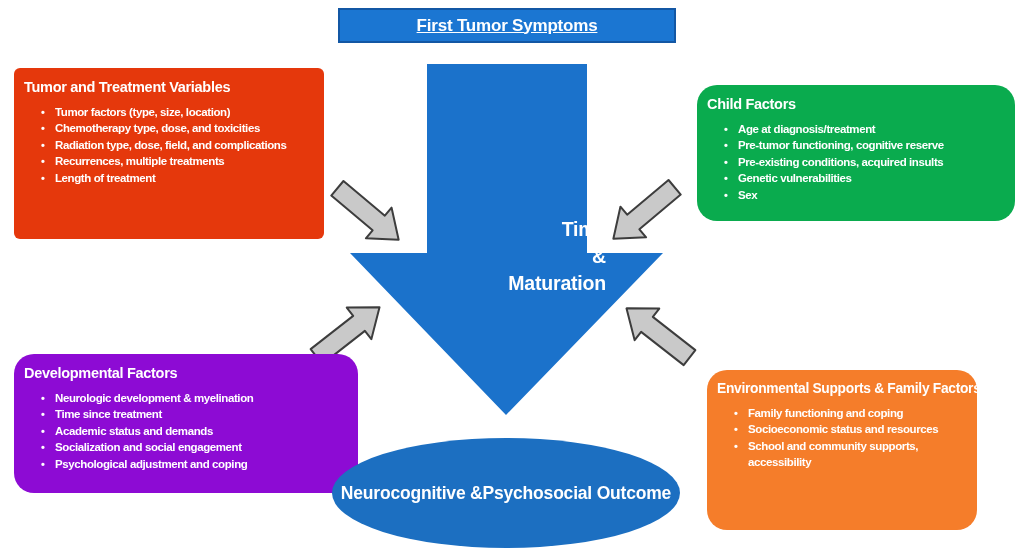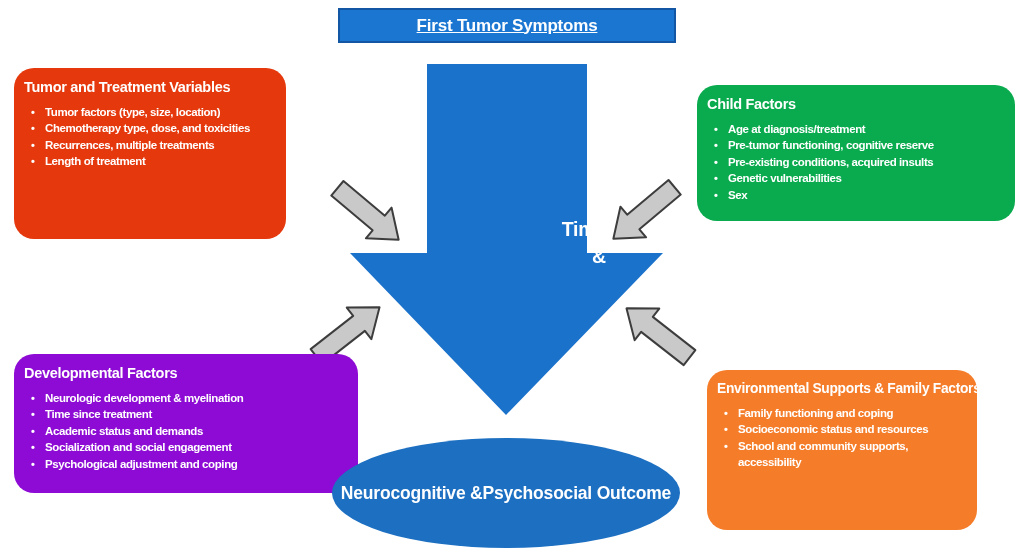--- a/index.html
+++ b/index.html
@@ -47,34 +47,34 @@
     font-size: 19.5px;
     font-weight: bold;
     line-height: 27px;
     letter-spacing: -0.2px;
   }
   .box {
     position: absolute;
     border-radius: 20px;
     color: var(--text-white);
   }
-  .box-red    { left: 14px;  top: 68px;  width: 272px; height: 171px; background: var(--box-red); }
+  .box-red    { left: 14px;  top: 68px;  width: 310px; height: 171px; background: var(--box-red); border-radius: 6px; }
   .box-green  { left: 697px; top: 85px;  width: 318px; height: 136px; background: var(--box-green); }
   .box-purple { left: 14px;  top: 354px; width: 344px; height: 139px; background: var(--box-purple); }
   .box-orange { left: 707px; top: 370px; width: 270px; height: 160px; background: var(--box-orange); }
   .box-title {
     font-weight: bold;
     font-size: 14.5px;
     padding: 11px 8px 0 10px;
     letter-spacing: -0.3px;
     white-space: nowrap;
   }
   .box-orange .box-title { font-size: 13.8px; }
   .box ul {
-    margin: 9px 0 0 4px;
+    margin: 9px 0 0 14px;
     padding: 0 8px 0 10px;
     list-style: none;
   }
   .box li {
     position: relative;
     padding-left: 17px;
     font-size: 11.5px;
     font-weight: bold;
     line-height: 16.4px;
     letter-spacing: -0.4px;
@@ -115,27 +115,29 @@
     <polygon class="gray-arrow" points="-40,-9.5 14,-9.5 14,-20 40,0 14,20 14,9.5 -40,9.5" transform="translate(644,213) rotate(140)"></polygon>
     <polygon class="gray-arrow" points="-40,-9.5 14,-9.5 14,-20 40,0 14,20 14,9.5 -40,9.5" transform="translate(348,332) rotate(-38)"></polygon>
     <polygon class="gray-arrow" points="-40,-9.5 14,-9.5 14,-20 40,0 14,20 14,9.5 -40,9.5" transform="translate(658,333) rotate(-142)"></polygon>
   </svg>
 
   <div class="banner">First Tumor Symptoms</div>
 
   <div class="center-text">
     <div>Time</div>
     <div>&amp;</div>
+    <div>Maturation</div>
   </div>
 
   <div class="box box-red">
     <div class="box-title">Tumor and Treatment Variables</div>
     <ul>
       <li>Tumor factors (type, size, location)</li>
       <li>Chemotherapy type, dose, and toxicities</li>
+      <li>Radiation type, dose, field, and complications</li>
       <li>Recurrences, multiple treatments</li>
       <li>Length of treatment</li>
     </ul>
   </div>
 
   <div class="box box-green">
     <div class="box-title">Child Factors</div>
     <ul>
       <li>Age at diagnosis/treatment</li>
       <li>Pre-tumor functioning, cognitive reserve</li>

